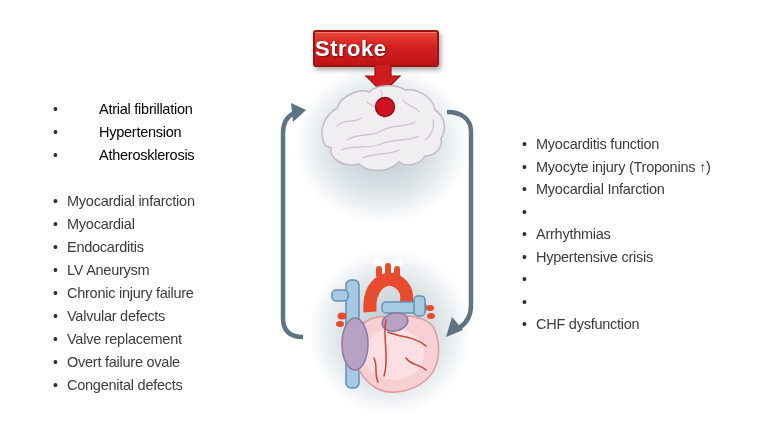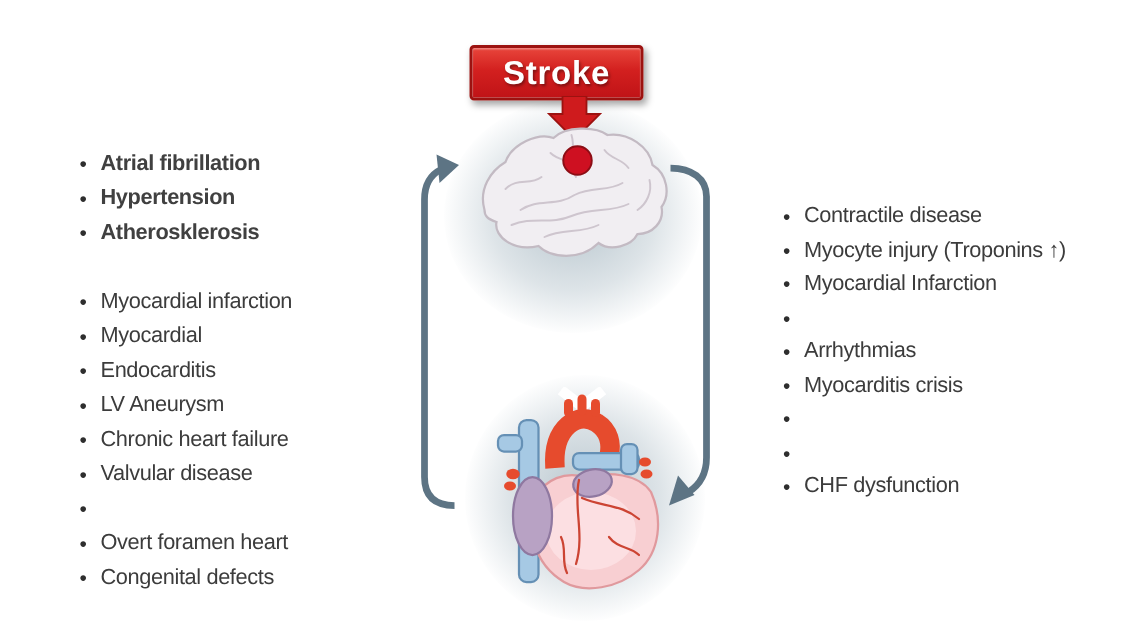--- a/index.html
+++ b/index.html
@@ -1,24 +1,24 @@
 <!DOCTYPE html>
 <html><head>
 <meta charset="utf-8">
 <style>
   html,body{margin:0;padding:0;background:#fff;}
   .canvas{position:relative;width:760px;height:421px;background:#ffffff;overflow:hidden;
           font-family:"Liberation Sans",sans-serif;}
 
   
-  .banner{position:absolute;left:313px;top:30px;width:116px;height:37px;
+  .banner{position:absolute;left:313px;top:30px;width:126px;height:37px;
           background:linear-gradient(180deg,#e8453b 0%,#d3201f 45%,#c01317 100%);
           border:2px solid #9c1210;border-radius:3px;box-sizing:border-box;
           box-shadow:2px 3px 5px rgba(0,0,0,.35), inset 0 1px 1px rgba(255,255,255,.35);
-          display:flex;align-items:center;justify-content:center;}
+          display:flex;align-items:center;justify-content:flex-start;}
   .banner-label{color:#ffffff;font-size:22px;font-weight:bold;letter-spacing:.5px;
           text-shadow:1px 1px 2px rgba(0,0,0,.4);}
 
   
   .glow{position:absolute;border-radius:50%;}
   .glow-brain{left:296px;top:66px;width:172px;height:156px;
           background:radial-gradient(ellipse at center,rgba(122,148,163,.55) 0%,rgba(122,148,163,.25) 45%,rgba(122,148,163,0) 72%);}
   .glow-heart{left:310px;top:250px;width:160px;height:164px;
           background:radial-gradient(ellipse at center,rgba(122,148,163,.55) 0%,rgba(122,148,163,.25) 45%,rgba(122,148,163,0) 72%);}
 
@@ -27,21 +27,21 @@
   
   ul.bullet-list{list-style:none;margin:0;padding:0;}
   ul.bullet-list li{display:flex;align-items:center;}
   .left-list{left:53px;top:97px;}
   .left-list li{height:23px;}
   .right-list{left:522px;top:133px;}
   .right-list li{height:22.5px;}
   .group-gap{height:5px;}
   .bullet{color:#2e2e2e;font-size:14px;width:10px;margin-right:4px;flex:0 0 auto;}
   .item-text{font-size:14.5px;letter-spacing:-0.25px;color:#3c3c3c;white-space:nowrap;}
-  .hot .item-text{color:#404040;font-weight:bold;}
+  .hot .item-text{color:#000000;font-weight:normal;margin-left:32px;}
 </style>
 </head>
 <body>
 
 <div class="canvas">
 
   <div class="glow glow-brain"></div>
   <div class="glow glow-heart"></div>
 
   <svg class="abs" style="left:0;top:0" width="760" height="421" viewBox="0 0 760 421">
@@ -143,62 +143,63 @@
     <li>
         <span class="bullet">•</span>
         <span class="item-text">Endocarditis</span>
       </li>
     <li>
         <span class="bullet">•</span>
         <span class="item-text">LV Aneurysm</span>
       </li>
     <li>
         <span class="bullet">•</span>
-        <span class="item-text">Chronic heart failure</span>
-      </li>
-    <li>
-        <span class="bullet">•</span>
-        <span class="item-text">Valvular disease</span>
-      </li>
-    <li>
-        <span class="bullet">•</span>
-      </li>
-    <li>
-        <span class="bullet">•</span>
-        <span class="item-text">Overt foramen heart</span>
+        <span class="item-text">Chronic injury failure</span>
+      </li>
+    <li>
+        <span class="bullet">•</span>
+        <span class="item-text">Valvular defects</span>
+      </li>
+    <li>
+        <span class="bullet">•</span>
+        <span class="item-text">Valve replacement</span>
+      </li>
+    <li>
+        <span class="bullet">•</span>
+        <span class="item-text">Overt failure ovale</span>
       </li>
     <li>
         <span class="bullet">•</span>
         <span class="item-text">Congenital defects</span>
       </li>
   </ul>
 
   <ul class="bullet-list abs right-list">
     <li>
         <span class="bullet">•</span>
-        <span class="item-text">Contractile disease</span>
+        <span class="item-text">Myocarditis function</span>
       </li>
     <li>
         <span class="bullet">•</span>
         <span class="item-text">Myocyte injury (Troponins ↑)</span>
       </li>
     <li>
         <span class="bullet">•</span>
         <span class="item-text">Myocardial Infarction</span>
       </li>
     <li>
         <span class="bullet">•</span>
       </li>
     <li>
         <span class="bullet">•</span>
         <span class="item-text">Arrhythmias</span>
       </li>
     <li>
         <span class="bullet">•</span>
-        <span class="item-text">Myocarditis crisis</span>
+        <span class="item-text">Hypertensive crisis</span>
       </li>
     <li>
         <span class="bullet">•</span>
       </li>
     <li>
         <span class="bullet">•</span>
       </li>
     <li>
         <span class="bullet">•</span>
         <span class="item-text">CHF dysfunction</span>

